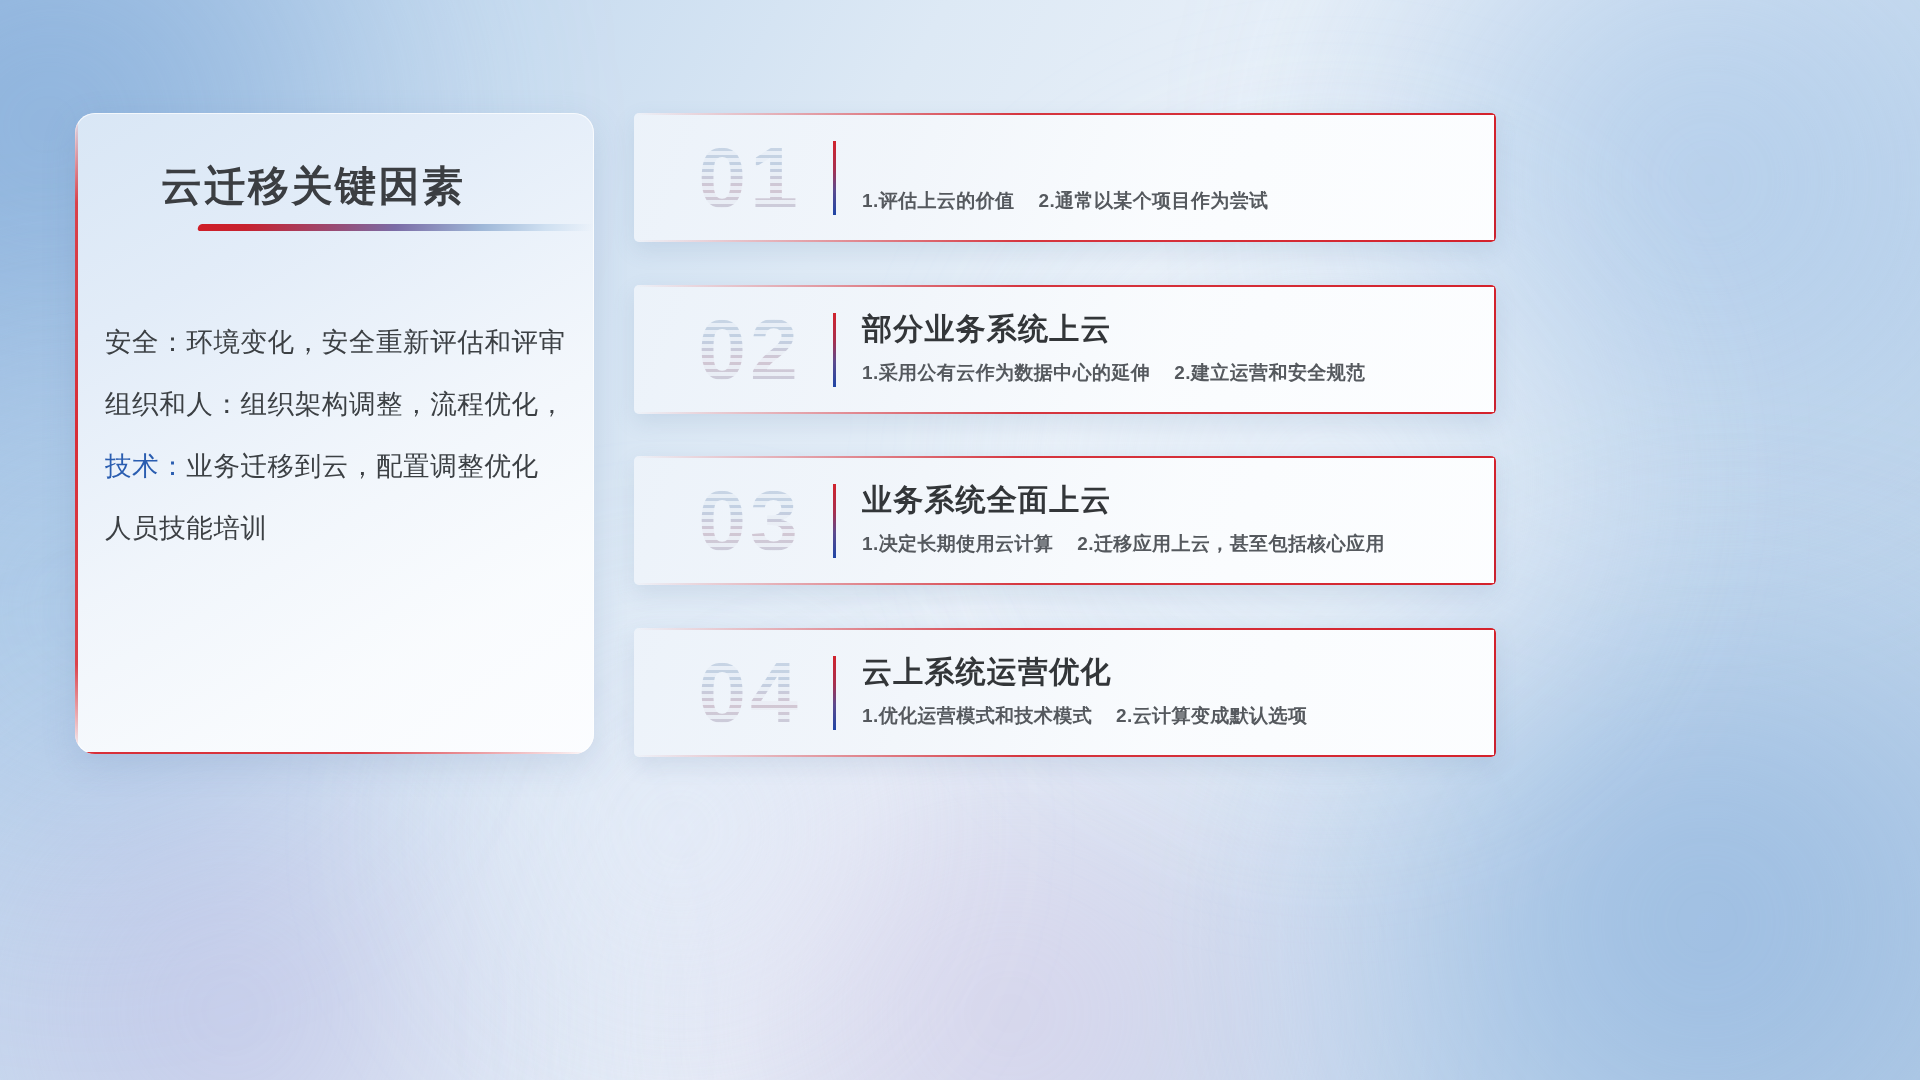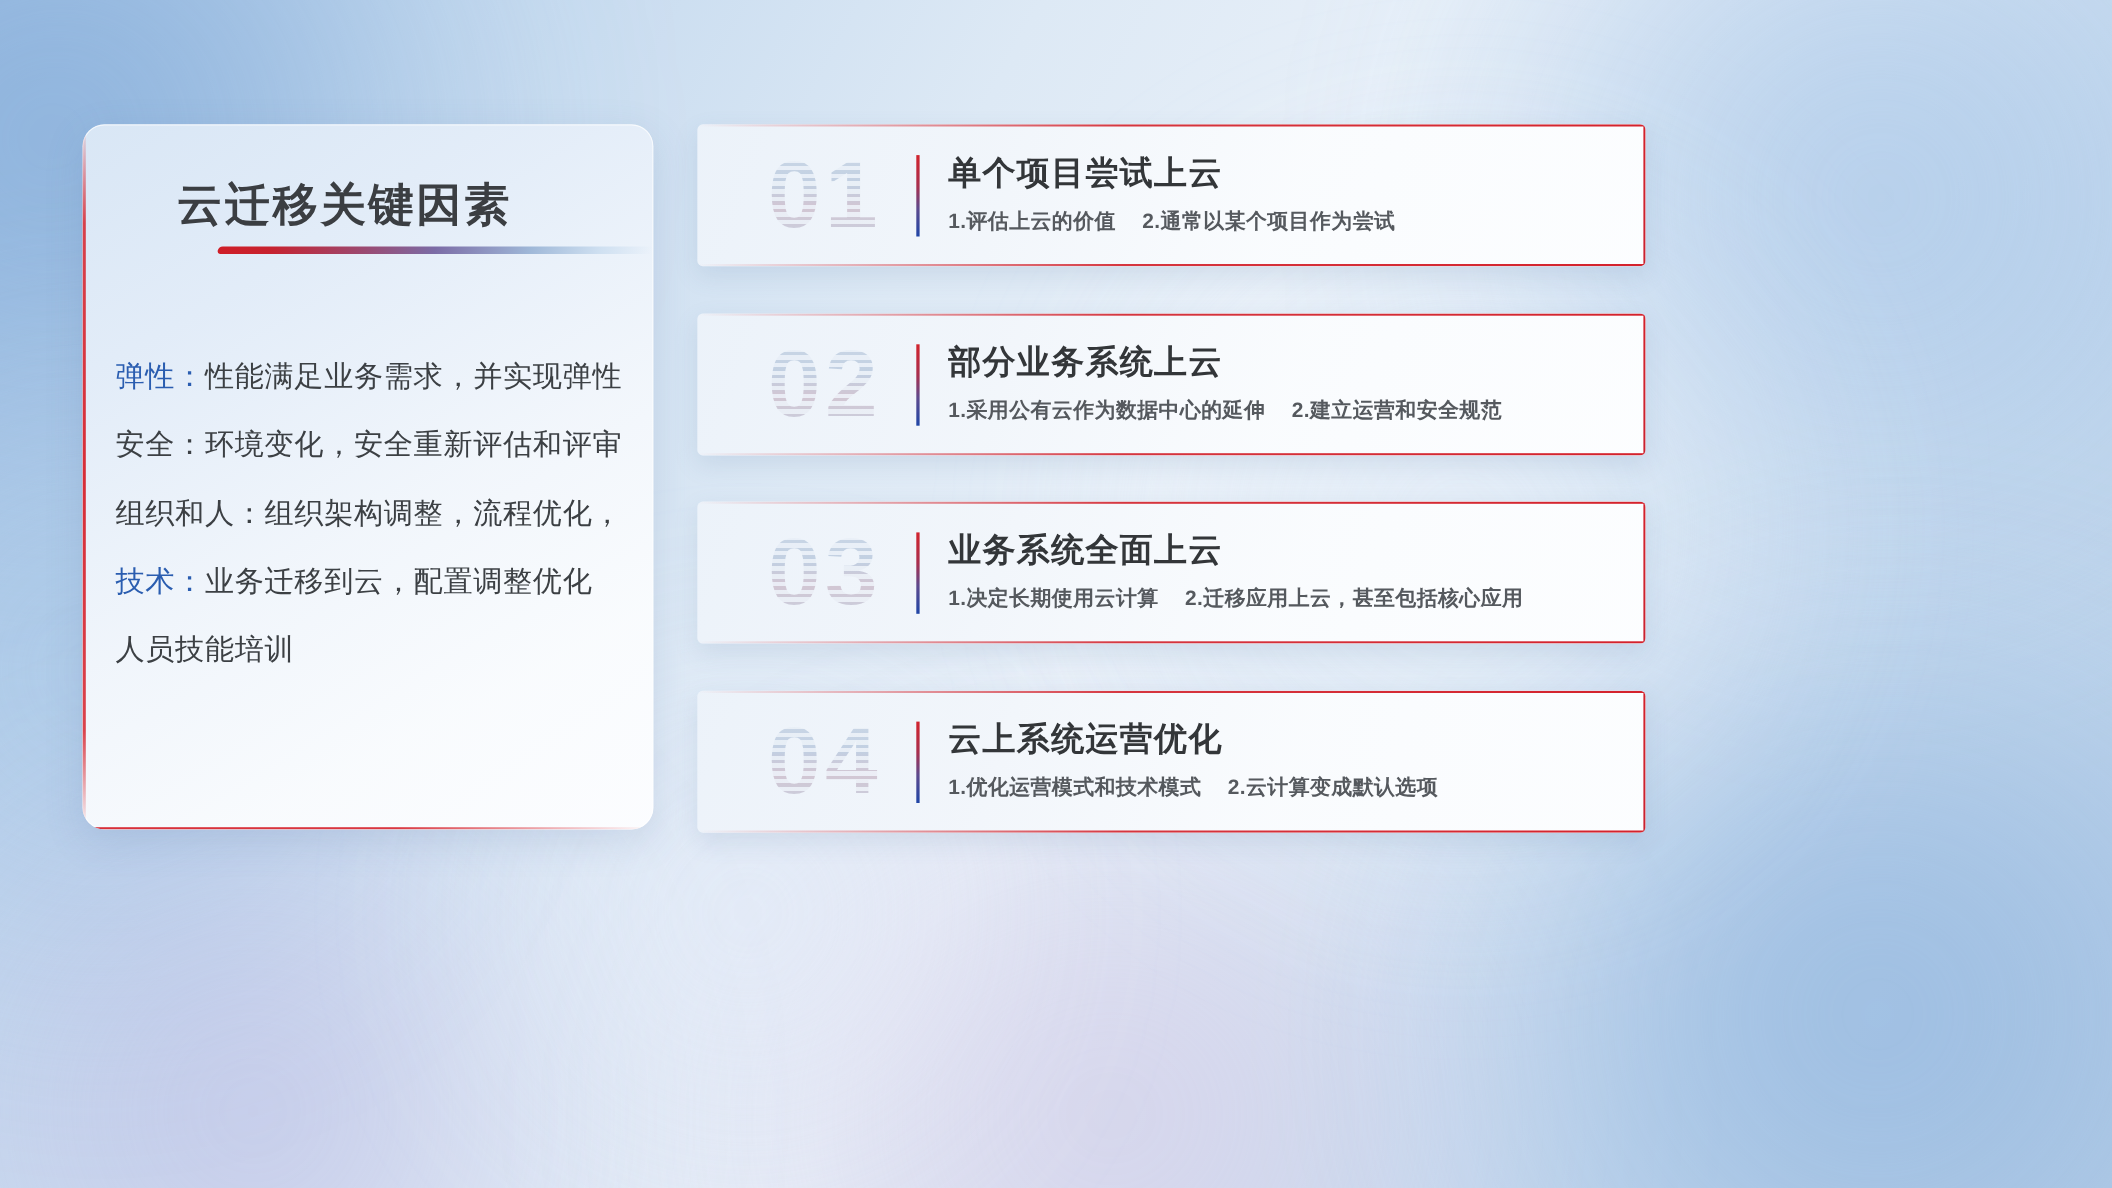--- a/index.html
+++ b/index.html
@@ -154,42 +154,38 @@
   <div class="blob b7"></div>
   <div class="blob b8"></div>
 </div>
 
 <div id="left-panel">
   <div class="panel-title">云迁移关键因素</div>
   <div class="panel-rule"></div>
 
   <div class="factor-list">
     <div class="factor-row">
-      <span class="lbl-blue">弹性：</span><span>性能满足业务需求，并实现弹性</span>
-    </div>
-    <div class="factor-row">
       <span class="lbl-dark">安全：</span><span>环境变化，安全重新评估和评审</span>
     </div>
     <div class="factor-row">
       <span class="lbl-dark">组织和人：</span><span>组织架构调整，流程优化，</span>
     </div>
     <div class="factor-row">
       <span class="lbl-blue">技术：</span><span>业务迁移到云，配置调整优化</span>
     </div>
     <div class="factor-row">
       <span class="lbl-dark"></span><span>人员技能培训</span>
     </div>
   </div>
 </div>
 
 <div class="card card1">
   <div class="card-edge"></div>
   <div class="card-num"><span>01</span></div>
   <div class="card-divider"></div>
-  <div class="card-title">单个项目尝试上云</div>
   <div class="card-sub">
     <span>1.评估上云的价值</span><span class="sub-gap"></span><span>2.通常以某个项目作为尝试</span>
   </div>
 </div>
 
 <div class="card card2">
   <div class="card-edge"></div>
   <div class="card-num"><span>02</span></div>
   <div class="card-divider"></div>
   <div class="card-title">部分业务系统上云</div>

